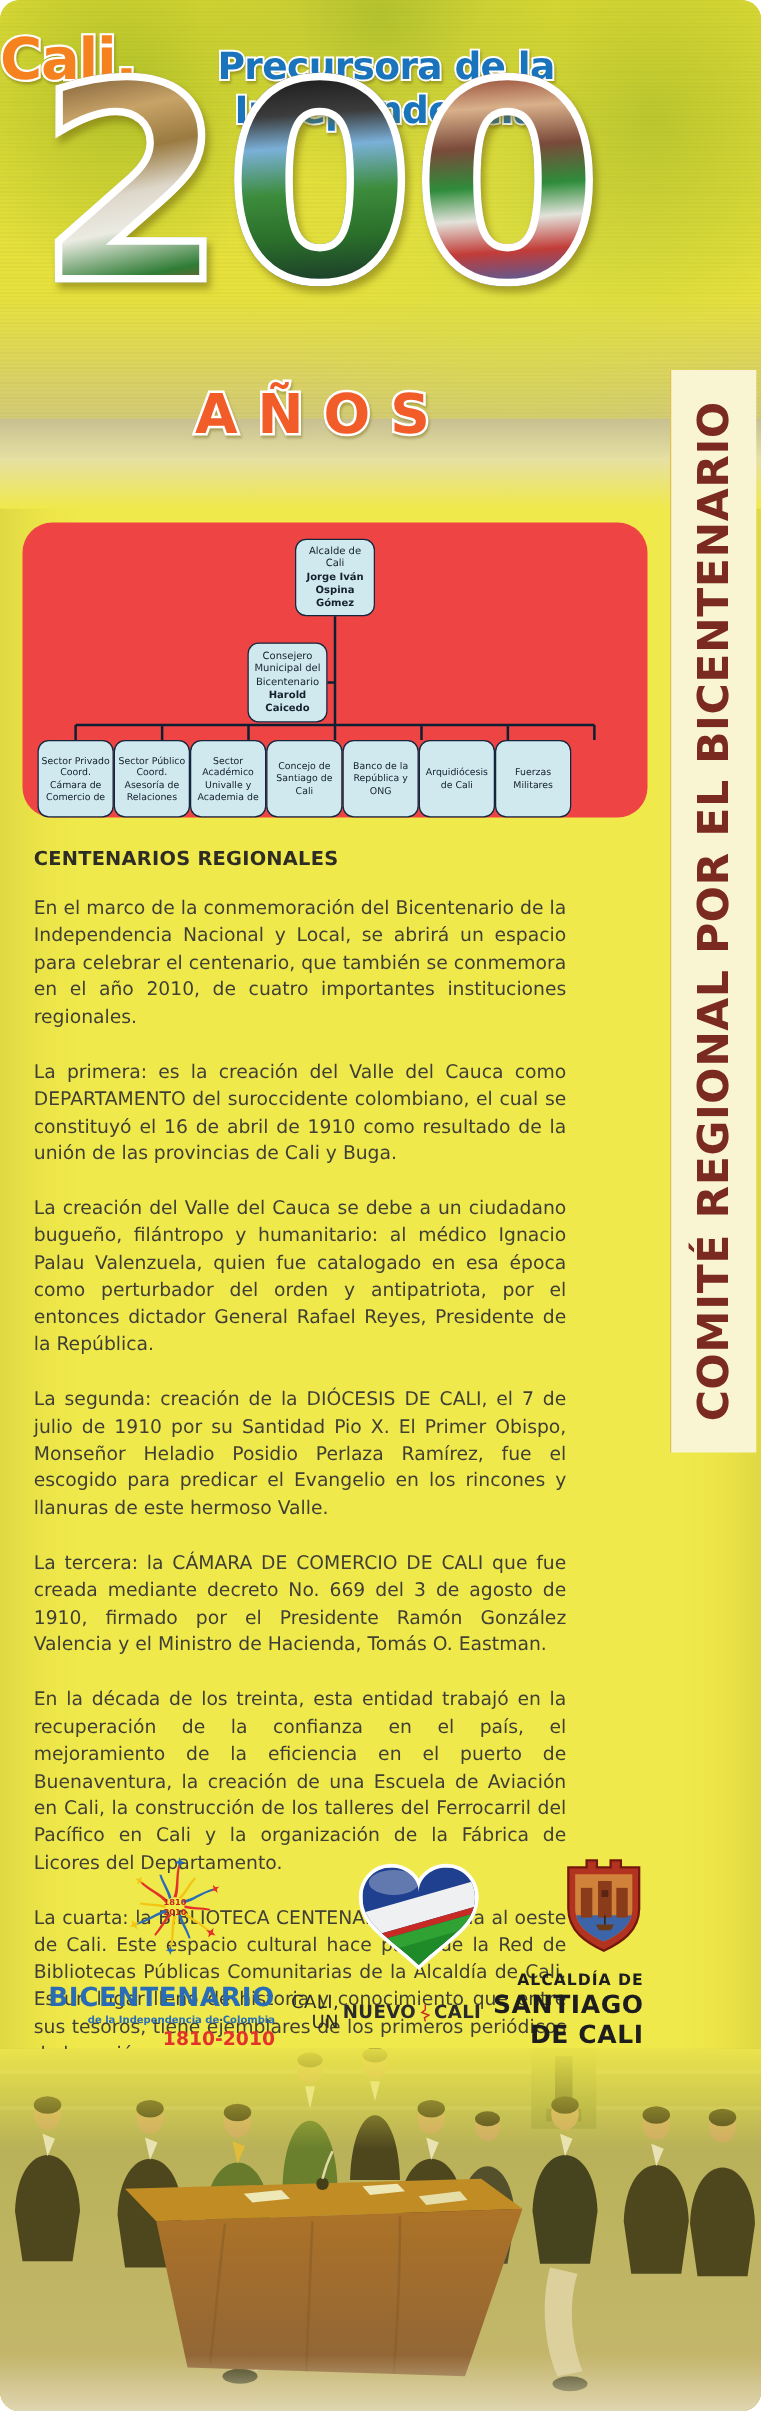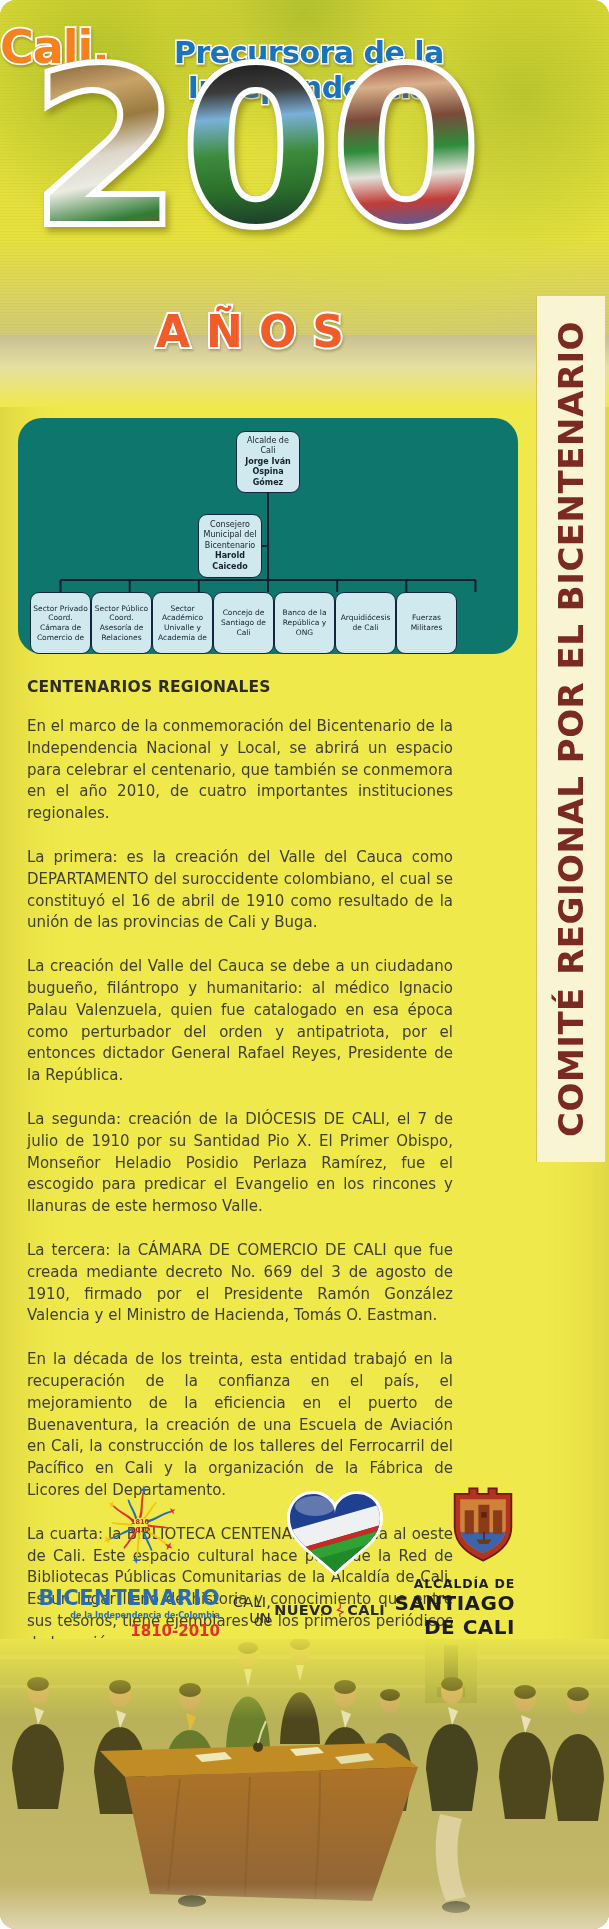--- a/index.html
+++ b/index.html
@@ -60,21 +60,21 @@
   }
   .latir{
     position:absolute;left:0;top:341px;width:500px;text-align:center;
     font-size:37px;font-weight:bold;color:#1a74bc;
     -webkit-text-stroke:3.5px #fff;paint-order:stroke fill;
     filter:drop-shadow(1px 2px 1px rgba(110,100,10,.4));
   }
   
   .chart{
     position:absolute;left:18px;top:418px;width:500px;height:236px;
-    background:#0f766e;border-radius:24px;
+    background:#ef4444;border-radius:24px;
   }
   .chart svg.connectors{position:absolute;left:0;top:0;}
   .node{
     position:absolute;background:#cfe9ee;border:1.5px solid #13263e;border-radius:9px;
     font-size:8px;line-height:1.3;color:#14202e;text-align:center;
     display:flex;flex-direction:column;justify-content:center;align-items:center;
     padding:2px;box-sizing:border-box;
   }
   .node .name{font-weight:bold;}
   .node-root{left:218px;top:13px;width:64px;height:62px;}

